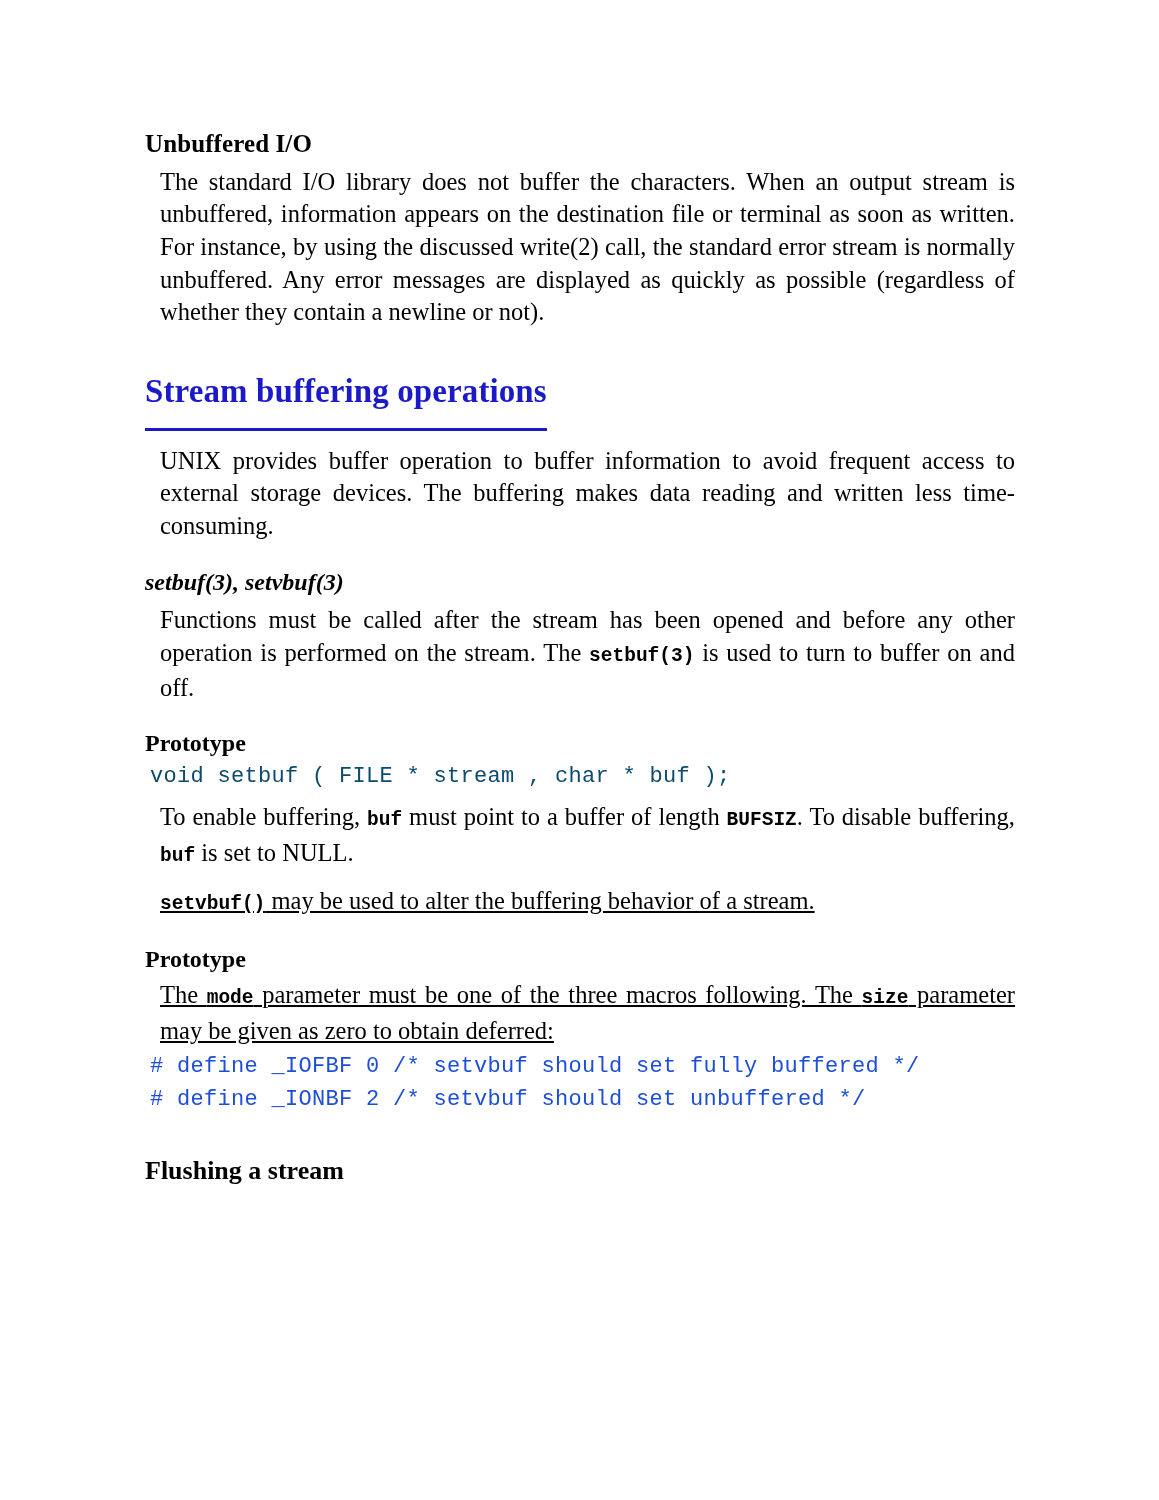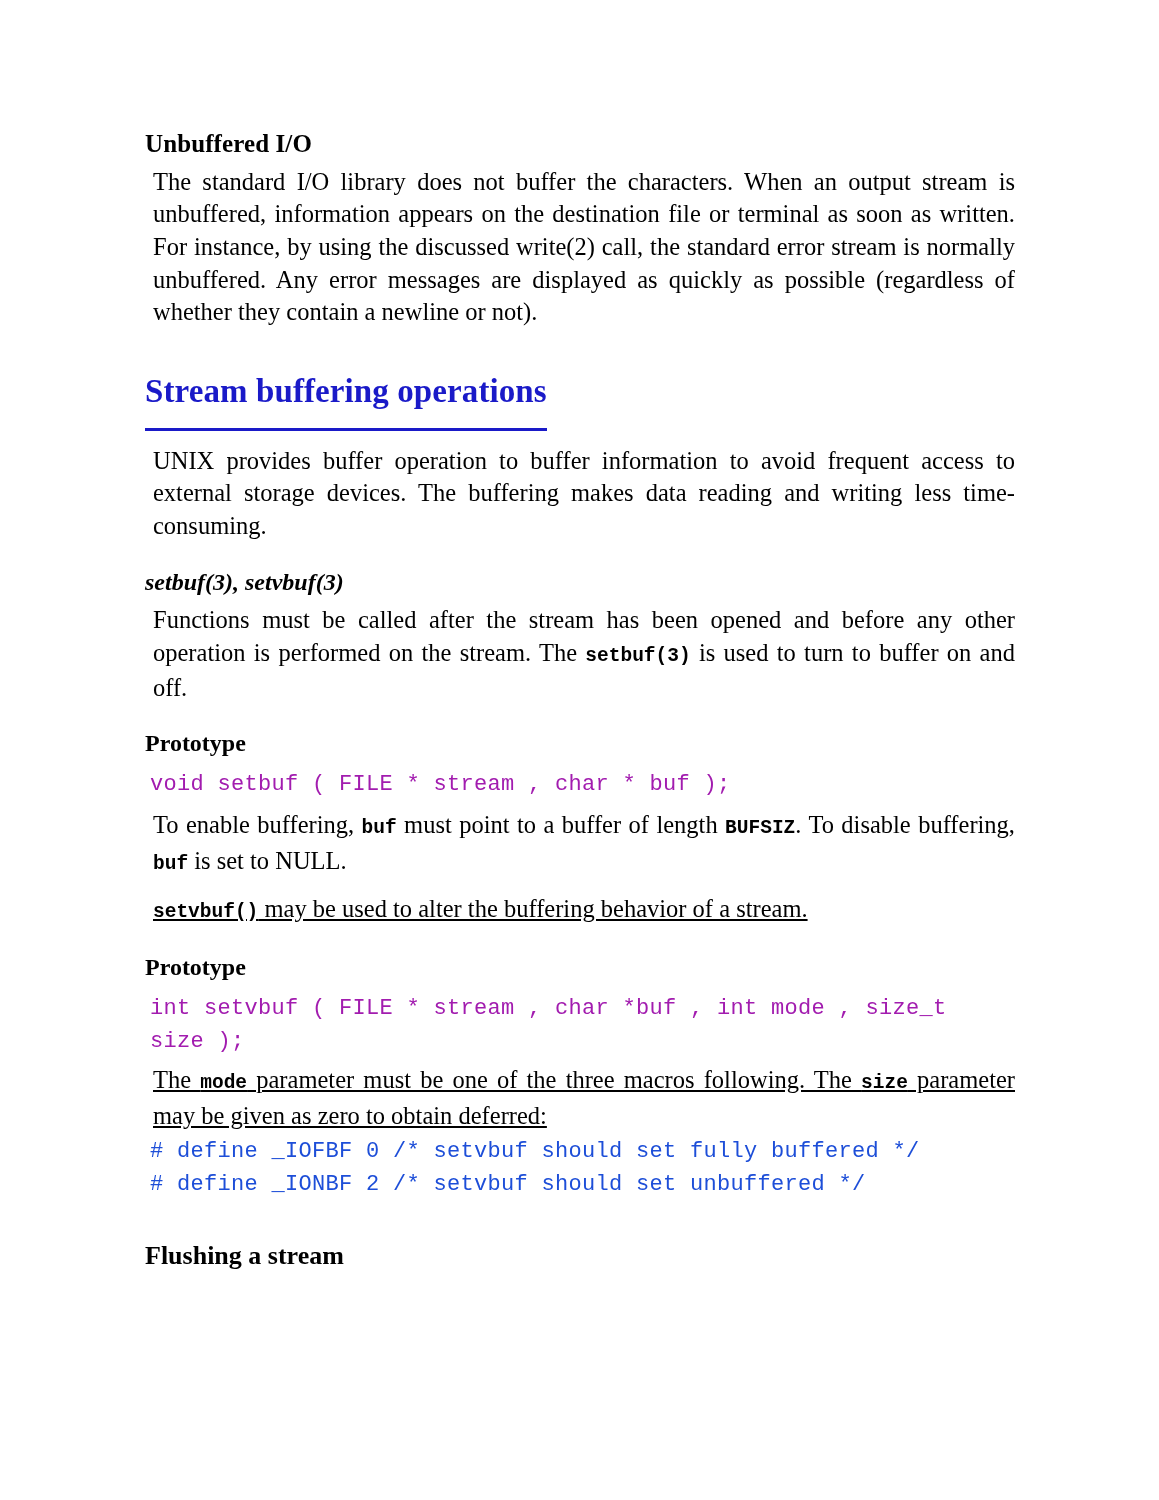--- a/index.html
+++ b/index.html
@@ -78,21 +78,21 @@
     margin: 40px 0 0 0;
   }
 
   
   p.body {
     font-family: "Liberation Serif", "DejaVu Serif", serif;
     font-size: 24.5px;
     line-height: 32.6px;
     text-align: justify;
     text-justify: inter-word;
-    margin: 0 0 0 8px;
+    margin: 0 0 0 15px;
     letter-spacing: 0px;
   }
   p.body + p.body {
     margin-top: 7px;
   }
   p.nojust {
     text-align: left;
   }
 
   
@@ -100,22 +100,22 @@
     font-family: "Liberation Mono", "DejaVu Sans Mono", monospace;
     font-size: 19.5px;
     font-weight: bold;
     letter-spacing: 0px;
     white-space: pre;
   }
   .codeblock {
     font-family: "Liberation Mono", "DejaVu Sans Mono", monospace;
     font-size: 22px;
     line-height: 32.5px;
-    color: #a21caf;
-    margin: 12px 0 0 5px;
+    color: #0c4a6e;
+    margin: 4px 0 0 5px;
     white-space: pre-wrap;
     letter-spacing: 0.3px;
   }
   .codeblock .line {
     display: block;
   }
   .defines {
     font-family: "Liberation Mono", "DejaVu Sans Mono", monospace;
     font-size: 22px;
     line-height: 32.5px;
@@ -133,34 +133,33 @@
 
 <div class="page">
   <div class="content">
 
     <h2 class="section-heading">Unbuffered I/O</h2>
     <p class="body">The standard I/O library does not buffer the characters. When an output stream is unbuffered, information appears on the destination file or terminal as soon as written. For instance, by using the discussed write(2) call, the standard error stream is normally unbuffered. Any error messages are displayed as quickly as possible (regardless of whether they contain a newline or not).</p>
 
     <div class="blue-heading-wrap">
       <h1 class="blue-heading">Stream buffering operations</h1>
     </div>
-    <p class="body">UNIX provides buffer operation to buffer information to avoid frequent access to external storage devices. The buffering makes data reading and writing less time-consuming.</p>
+    <p class="body">UNIX provides buffer operation to buffer information to avoid frequent access to external storage devices. The buffering makes data reading and written less time-consuming.</p>
 
     <h3 class="sub-heading">setbuf(3), setvbuf(3)</h3>
     <p class="body"><span>Functions must be called after the stream has been opened and before any other operation is performed on the stream. The </span><code class="mono">setbuf(3)</code><span> is used to turn to buffer on and off.</span></p>
 
     <h3 class="proto-heading">Prototype</h3>
     <div class="codeblock"><span class="line">void setbuf ( FILE * stream , char * buf );</span></div>
 
     <p class="body" style="margin-top:7px;"><span>To enable buffering, </span><code class="mono">buf</code><span> must point to a buffer of length </span><code class="mono">BUFSIZ</code><span>. To disable buffering, </span><code class="mono">buf</code><span> is set to NULL.</span></p>
 
     <p class="body nojust" style="margin-top:13px;text-decoration:underline;"><code class="mono">setvbuf()</code><span> may be used to alter the buffering behavior of a stream.</span></p>
 
     <h3 class="proto-heading">Prototype</h3>
-    <div class="codeblock"><span class="line">int setvbuf ( FILE * stream , char *buf , int mode , size_t</span><span class="line">size );</span></div>
 
     <p class="body" style="margin-top:6px;text-decoration:underline;"><span>The </span><code class="mono">mode</code><span> parameter must be one of the three macros following. The </span><code class="mono">size</code><span> parameter may be given as zero to obtain deferred:</span></p>
 
     <div class="defines"><span class="line"># define _IOFBF 0 /* setvbuf should set fully buffered */</span><span class="line"># define _IONBF 2 /* setvbuf should set unbuffered */</span></div>
 
     <h2 class="flush-heading">Flushing a stream</h2>
 
   </div>
 </div>
 

